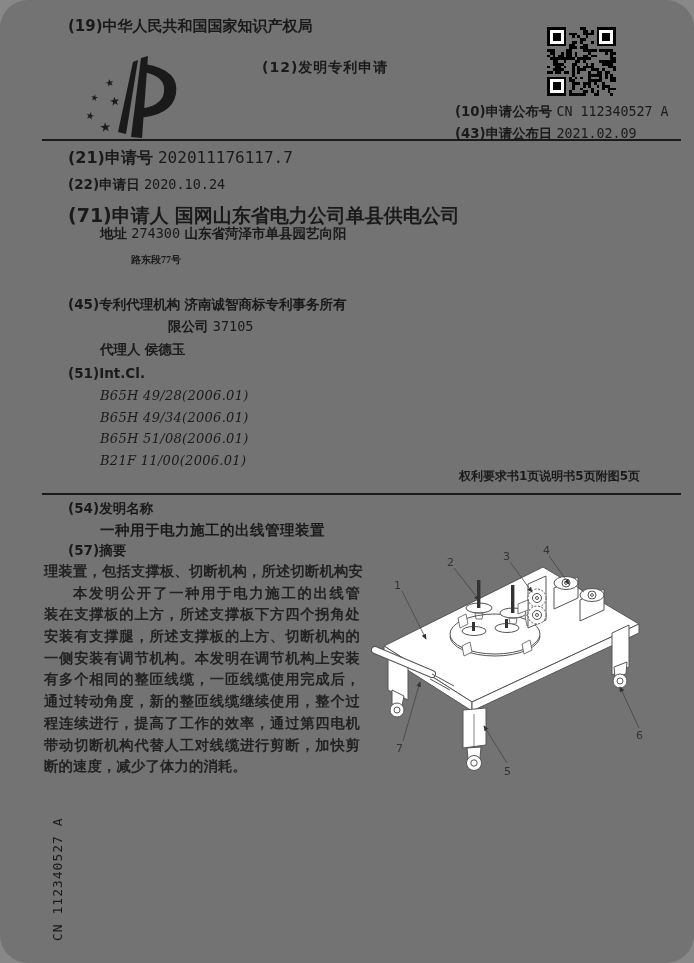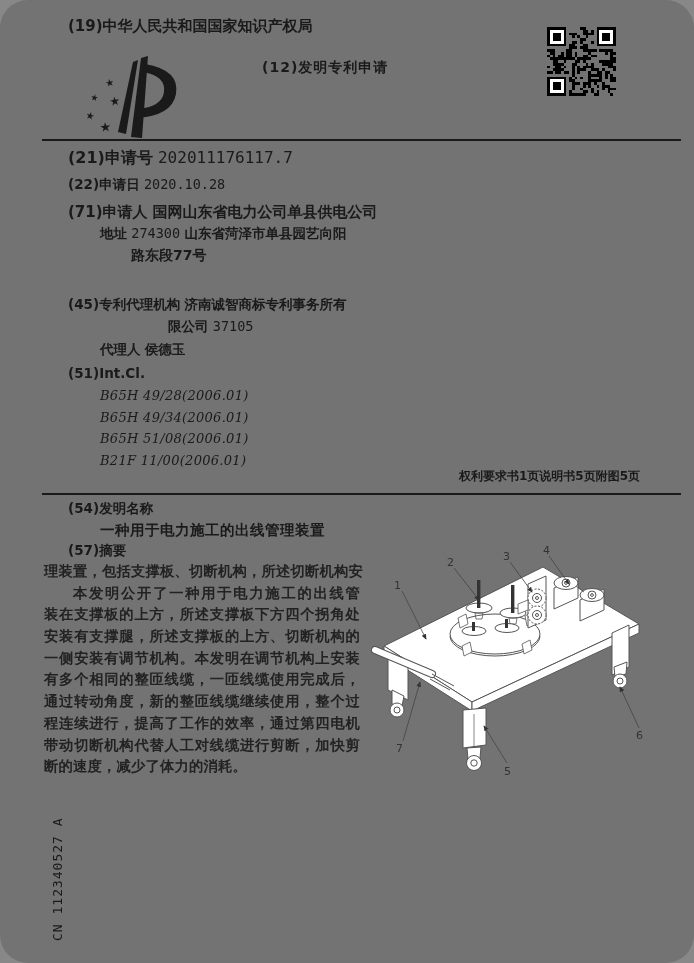--- a/index.html
+++ b/index.html
@@ -269,43 +269,51 @@
         <rect x="2" y="2" width="3" height="3" fill="#000"></rect>
         <rect x="18" y="0" width="7" height="7" fill="#000"></rect>
         <rect x="19" y="1" width="5" height="5" fill="#fff"></rect>
         <rect x="20" y="2" width="3" height="3" fill="#000"></rect>
         <rect x="0" y="18" width="7" height="7" fill="#000"></rect>
         <rect x="1" y="19" width="5" height="5" fill="#fff"></rect>
         <rect x="2" y="20" width="3" height="3" fill="#000"></rect>
       </svg>
   </div>
 
+  <div class="abs" style="left:455px;top:103px;font-size:13.3px;">
+    <span class="lbl">(10)申请公布号</span>
+    <span class="num">CN 112340527 A</span>
+  </div>
+  <div class="abs" style="left:455px;top:125px;font-size:13.3px;">
+    <span class="lbl">(43)申请公布日</span>
+    <span class="num">2021.02.09</span>
+  </div>
 
   <div class="rule" style="top:139px;"></div>
 
   <div class="abs" style="left:68px;top:148px;font-size:16px;">
     <span class="lbl">(21)申请号</span>
     <span class="num">202011176117.7</span>
   </div>
 
   <div class="abs" style="left:68px;top:176px;font-size:13.5px;">
     <span class="lbl">(22)申请日</span>
-    <span class="num">2020.10.28</span>
-  </div>
-
-  <div class="abs" style="left:68px;top:203px;font-size:15px;">
+    <span class="num">2020.10.24</span>
+  </div>
+
+  <div class="abs" style="left:68px;top:203px;font-size:19px;">
     <span class="lbl">(71)申请人</span>
     <span class="cjk">国网山东省电力公司单县供电公司</span>
   </div>
   <div class="abs" style="left:100px;top:225px;font-size:13.5px;">
     <span class="lbl">地址</span>
     <span class="num">274300</span>
     <span class="cjk">山东省菏泽市单县园艺向阳</span>
   </div>
-  <div class="abs cjk" style="left:131px;top:247px;font-size:14px;">路东段77号</div>
+  <div class="abs cjk" style="left:131px;top:253px;font-size:10px;font-family:Liberation Serif, serif;">路东段77号</div>
 
 
   <div class="abs" style="left:68px;top:296px;font-size:13.5px;">
     <span class="lbl">(45)专利代理机构</span>
     <span class="cjk">济南诚智商标专利事务所有</span>
   </div>
   <div class="abs" style="left:168px;top:318px;font-size:13.5px;">
     <span class="cjk">限公司</span>
     <span class="num">37105</span>
   </div>

